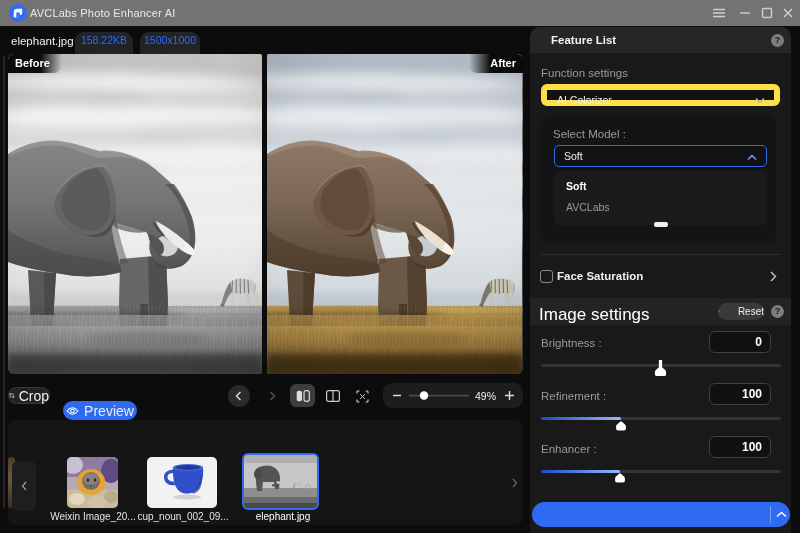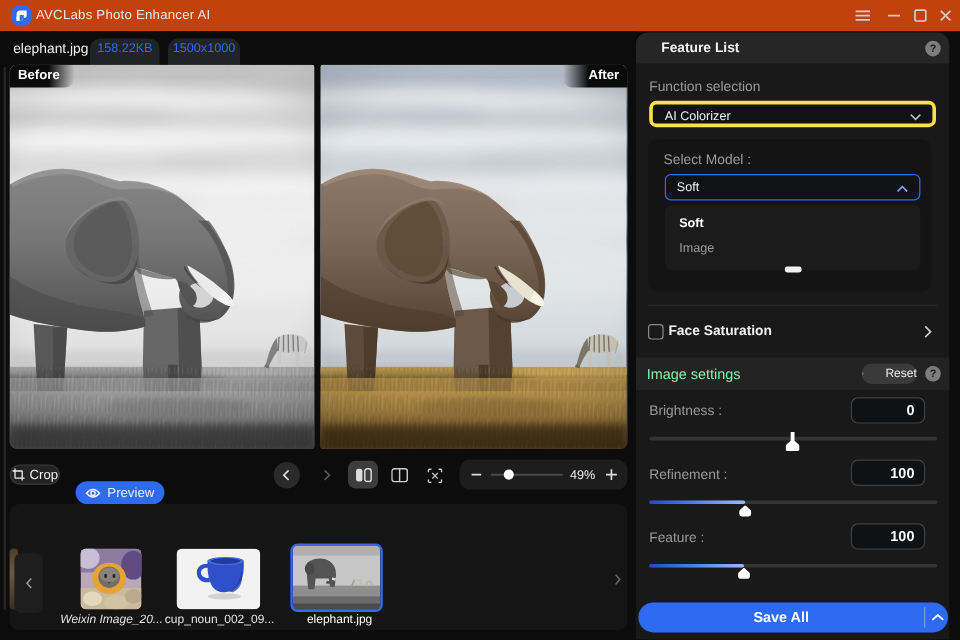--- a/index.html
+++ b/index.html
@@ -1,19 +1,19 @@
 <!DOCTYPE html>
 <html><head>
 <meta charset="utf-8">
 <style>
   * { margin:0; padding:0; box-sizing:border-box; }
   html,body { width:800px; height:533px; overflow:hidden; background:#0c0c0c;
     font-family:"Liberation Sans", sans-serif; }
   
-  #titlebar { position:absolute; left:0; top:0; width:800px; height:26px; background:#c2410c; }
+  #titlebar { position:absolute; left:0; top:0; width:800px; height:26px; background:#737373; }
   #applogo { position:absolute; left:9px; top:4px; width:18px; height:18px; border-radius:50%;
     background:#2f6bf2; }
   #apptitle { position:absolute; left:30px; top:7px; font-size:11px; color:#e9e9e9; letter-spacing:.2px; }
   .winbtn { position:absolute; top:0; height:26px; width:24px; color:#cfcfcf; }
   
   #filebar { position:absolute; left:0; top:26px; width:530px; height:28px; background:#0c0c0c; }
   #fname { position:absolute; left:11px; top:9px; font-size:11.5px; color:#f0f0f0; }
   .pill { position:absolute; top:6px; height:34px; border-radius:9px; background:#222326;
     color:#2e6bf2; font-size:10.5px; line-height:17px; text-align:center; }
   
@@ -25,21 +25,21 @@
   .vig { position:absolute; left:0; top:0; right:0; bottom:0;
     background:radial-gradient(ellipse 90% 80% at 50% 45%, rgba(0,0,0,0) 55%, rgba(0,0,0,0.16) 100%); }
   .lbl { position:absolute; top:54px; height:19px; font-size:11px; font-weight:bold; color:#fff;
     line-height:18px; z-index:5; }
   #lbl-b { left:8px; width:54px; padding-left:7px; border-radius:6px 0 8px 0;
     background:linear-gradient(90deg, rgba(5,5,5,.97) 60%, rgba(5,5,5,0)); }
   #lbl-a { left:469px; width:54px; text-align:right; padding-right:7px; border-radius:0 6px 0 8px;
     background:linear-gradient(270deg, rgba(5,5,5,.97) 60%, rgba(5,5,5,0)); }
   
   .tbtn { position:absolute; display:flex; align-items:center; justify-content:center;
-    color:#eee; font-size:11px; }
+    color:#eee; font-size:14px; }
   #crop { left:8px; top:387px; width:42px; height:17px; background:#232323; border:1px solid #3a3a3a;
     border-radius:9px; gap:4px; }
   #preview { left:63px; top:386px; width:74px; height:19px; background:#2e6bf2; border-radius:10px; gap:5px;margin-top:15px; }
   #prevbtn { left:228px; top:385px; width:22px; height:22px; border-radius:50%; background:#2a2a2a; }
   #nextbtn { left:261px; top:385px; width:22px; height:22px; border-radius:50%; color:#555; }
   #splitbtn { left:290px; top:384px; width:25px; height:23px; border-radius:6px; background:#3d3d3d; }
   #bookbtn  { left:322px; top:385px; width:22px; height:22px; }
   #framebtn { left:351px; top:385px; width:22px; height:22px; }
   #zoomgrp { position:absolute; left:383px; top:383px; width:140px; height:25px; background:#1d1d1d;
     border-radius:9px; }
@@ -61,21 +61,21 @@
     border-radius:6px; display:flex; align-items:center; justify-content:center; color:#909090; }
   
   #panel { position:absolute; left:530px; top:27px; width:261px; height:506px; background:#191919;
     border-radius:10px 10px 0 0; }
   #pl-hd { position:absolute; left:0; top:0; width:261px; height:26px; background:#262626;
     border-radius:10px 10px 0 0;padding-left:32px; }
   #pl-hd .t { position:absolute; left:21px; top:7px; font-size:11.5px; font-weight:bold; color:#f2f2f2; }
   .qmark { position:absolute; width:13px; height:13px; border-radius:50%; background:#7d7d7d;
     color:#1a1a1a; font-size:9px; font-weight:bold; text-align:center; line-height:13px; }
   .gray-label { position:absolute; color:#9a9a9a; font-size:11.5px; }
-  .select { position:absolute; background:#111214; border:3px solid #fde047; border-radius:6px;
+  .select { position:absolute; background:#111214; border:6px solid #fde047; border-radius:6px;
     color:#f0f0f0; font-size:10.5px; }
   #card { position:absolute; left:10px; top:89px; width:236px; height:127px; background:#141414;
     border-radius:8px; }
   #droplist { position:absolute; left:14px; top:55px; width:213px; height:54px; background:#1b1b1b;
     border-radius:6px; }
   #facebox { position:absolute; left:10px; top:243px; width:13px; height:13px; border:1.5px solid #8a8a8a;
     border-radius:3px; }
   #settings-hd { position:absolute; left:0; top:271px; width:261px; height:27px; background:#232323; }
   .valbox { position:absolute; left:179px; width:62px; height:22px; background:#101113;
     border:1px solid #404040; border-radius:6px; color:#fff; font-size:12px; font-weight:bold;
@@ -318,21 +318,21 @@
       <ellipse cx="44" cy="40" rx="7" ry="6" fill="#baa98c"></ellipse>
       <ellipse cx="24" cy="25" rx="14" ry="13" fill="#e0a63c"></ellipse>
       <path d="M24 13 C 15 13 10 19 10 25 C 10 31 15 36 24 36 C 33 36 38 31 38 25 C 38 19 33 13 24 13 Z" fill="#ef9f2e" opacity="0.5"></path>
       <ellipse cx="24" cy="24" rx="9" ry="9" fill="#756e66"></ellipse>
       <ellipse cx="24" cy="22" rx="8" ry="6" fill="#8a837a"></ellipse>
       <ellipse cx="21" cy="23" rx="1.3" ry="1.8" fill="#2a2a28"></ellipse>
       <ellipse cx="28" cy="23" rx="1.3" ry="1.8" fill="#2a2a28"></ellipse>
       <path d="M23 28 l2 0 l-1 1.5 z" fill="#3a3632"></path>
     </svg>
   </div>
-  <div class="tlabel" style="left:39px; width:92px;font-style:italic;">Weixin Image_20...</div>
+  <div class="tlabel" style="left:39px; width:92px;">Weixin Image_20...</div>
 
   <div class="thumb" style="left:139px; width:70px;">
     <svg width="70" height="51" viewBox="0 0 70 51">
       <rect width="70" height="51" fill="#f2f2f2"></rect>
       <path d="M26 10 L 56 10 C 57 22 54 33 44 36 C 38 37.5 32 36 29 30 C 26.5 25 25.5 17 26 10 Z" fill="#2f50c8"></path>
       <path d="M28 13 C 22 12 17 15 17 20 C 17 26 22 29 28 28 L 27.5 24.5 C 23.5 25 20.5 23 20.5 20 C 20.5 17 23.5 15.5 28 16.2 Z" fill="#2f50c8"></path>
       <ellipse cx="41" cy="10.5" rx="15" ry="3.4" fill="#4a6ae0"></ellipse>
       <ellipse cx="41" cy="10.5" rx="12.4" ry="2.4" fill="#203a9e"></ellipse>
       <path d="M44 36 C 50 33 53 27 54 18 C 56 26 54 34 47 36.5 Z" fill="#1e3aa0" opacity="0.7"></path>
       <ellipse cx="40" cy="40" rx="14" ry="2.6" fill="#d2d2d2"></ellipse>
@@ -360,47 +360,47 @@
   <svg style="position:absolute; left:502px; top:58px;" width="9" height="10" viewBox="0 0 9 10">
       <path d="M3 1 L6.5 5 L3 9" stroke="#666" stroke-width="1.3" fill="none"></path>
     </svg>
 </div>
 
 <div id="panel">
   <div id="pl-hd">
     <span class="t">Feature List</span>
     <div class="qmark" style="left:241px; top:7px;">?</div>
   </div>
-  <div class="gray-label" style="left:11px; top:40px;">Function selection</div>
+  <div class="gray-label" style="left:11px; top:40px;">Function settings</div>
   <div class="select" style="left:11px; top:57px; width:239px; height:22px; line-height:20px; padding-left:10px;">AI Colorizer
     <svg style="position:absolute; right:9px; top:7px;" width="10" height="7" viewBox="0 0 10 7">
         <path d="M1 1.5 L5 5.5 L9 1.5" stroke="#bbb" stroke-width="1.3" fill="none"></path>
       </svg>
   </div>
   <div id="card">
     <div class="gray-label" style="left:13px; top:12px;">Select Model :</div>
     <div class="select" style="left:14px; top:29px; width:213px; height:22px; line-height:20px; padding-left:9px; border:1px solid #2e6bf2; border-radius:5px;">Soft
       <svg style="position:absolute; right:9px; top:8px;" width="10" height="7" viewBox="0 0 10 7">
           <path d="M1 5.5 L5 1.5 L9 5.5" stroke="#7ea4f5" stroke-width="1.3" fill="none"></path>
         </svg>
     </div>
     <div id="droplist">
       <div style="position:absolute; left:12px; top:9px; font-size:10.5px; font-weight:bold; color:#fff;">Soft</div>
-      <div style="position:absolute; left:12px; top:30px; font-size:10.5px; color:#9a9a9a;">Image</div>
+      <div style="position:absolute; left:12px; top:30px; font-size:10.5px; color:#9a9a9a;">AVCLabs</div>
     </div>
     <div style="position:absolute; left:114px; top:106px; width:14px; height:5px; background:#f0f0f0; border-radius:2px;"></div>
   </div>
   <div style="position:absolute; left:10px; top:227px; width:241px; height:1px; background:#2c2c2c;"></div>
   <div id="facebox"></div>
   <div style="position:absolute; left:27px; top:243px; font-size:11.5px; font-weight:bold; color:#f0f0f0;">Face Saturation</div>
   <svg style="position:absolute; left:240px; top:244px;" width="7" height="11" viewBox="0 0 7 11">
       <path d="M1 1 L5.5 5.5 L1 10" stroke="#ccc" stroke-width="1.4" fill="none"></path>
     </svg>
   <div id="settings-hd">
-    <span style="position:absolute; left:9px; top:7px; font-size:12px; color:#86efac;text-align:right;">Image settings</span>
+    <span style="position:absolute; left:9px; top:7px; font-size:17px; color:#ffffff;text-align:right;">Image settings</span>
     <div style="position:absolute; left:188px; top:5px; width:46px; height:17px; background:#3a3a3a; border-radius:9px; color:#eee; font-size:10px; display:flex; align-items:center; justify-content:center; gap:18px;">
       <svg width="9" height="9" viewBox="0 0 9 9">
           <path d="M7.5 4.5 a3 3 0 1 1 -1 -2.2 M6.5 0.5 v2 h-2" stroke="#eee" stroke-width="1" fill="none"></path>
         </svg>
       <span>Reset</span>
     </div>
     <div class="qmark" style="left:241px; top:7px;">?</div>
   </div>
   <div class="gray-label" style="left:11px; top:310px;">Brightness :</div>
   <div class="valbox" style="top:304px;">0</div>
@@ -409,28 +409,27 @@
       <path d="M4.9 0 h3.2 v7.2 L11.2 10 q0.9 0.8 0.9 2 v2.5 q0 1.4 -1.4 1.4 h-8.4 q-1.4 0 -1.4 -1.4 v-2.5 q0 -1.2 0.9 -2 L4.9 7.2 Z" fill="#fff"></path>
     </svg>
   <div class="gray-label" style="left:11px; top:363px;">Refinement :</div>
   <div class="valbox" style="top:356px;">100</div>
   <div class="track" style="top:390px;">
       <div class="fill" style="width:80px;"></div>
     </div>
   <svg style="position:absolute; left:85px; top:394px;" width="12" height="10" viewBox="0 0 14 13">
       <path d="M6.2 0.6 q0.8 -0.7 1.6 0 L12.5 5 q0.9 0.8 0.9 2 v2.6 q0 2.6 -2.6 2.6 h-7.6 q-2.6 0 -2.6 -2.6 V7 q0 -1.2 0.9 -2 Z" fill="#fff"></path>
     </svg>
-  <div class="gray-label" style="left:11px; top:416px;">Feature :</div>
+  <div class="gray-label" style="left:11px; top:416px;">Enhancer :</div>
   <div class="valbox" style="top:409px;">100</div>
   <div class="track" style="top:443px;">
       <div class="fill" style="width:79px;"></div>
     </div>
   <svg style="position:absolute; left:84px; top:446px;" width="12" height="10" viewBox="0 0 14 13">
       <path d="M6.2 0.6 q0.8 -0.7 1.6 0 L12.5 5 q0.9 0.8 0.9 2 v2.6 q0 2.6 -2.6 2.6 h-7.6 q-2.6 0 -2.6 -2.6 V7 q0 -1.2 0.9 -2 Z" fill="#fff"></path>
     </svg>
   <div id="saveall">
-    <div class="t">Save All</div>
     <div style="position:absolute; left:238px; top:4px; width:1px; height:17px; background:rgba(255,255,255,0.35);"></div>
     <svg style="position:absolute; left:244px; top:9px;" width="11" height="7" viewBox="0 0 11 7">
         <path d="M1 5.5 L5.5 1.5 L10 5.5" stroke="#fff" stroke-width="1.5" fill="none"></path>
       </svg>
   </div>
 </div>
 
 </body></html>

